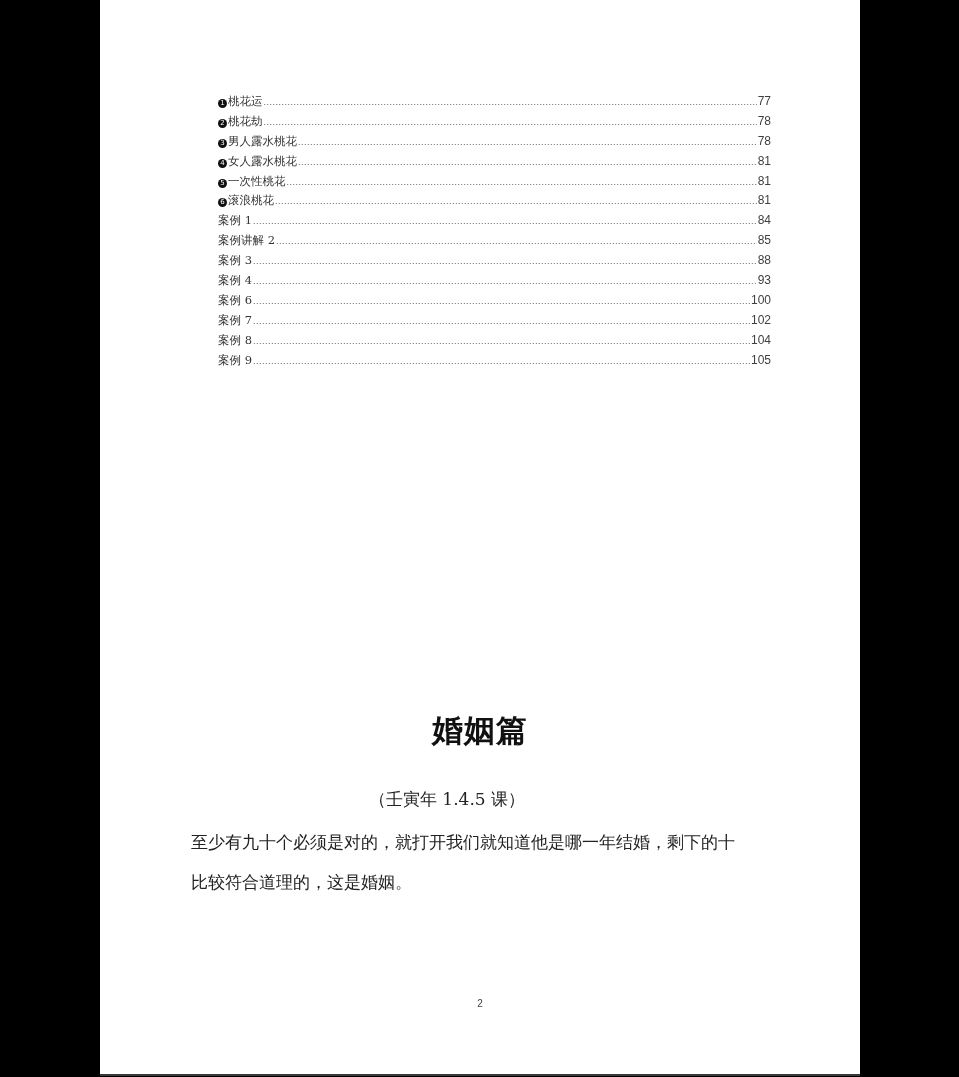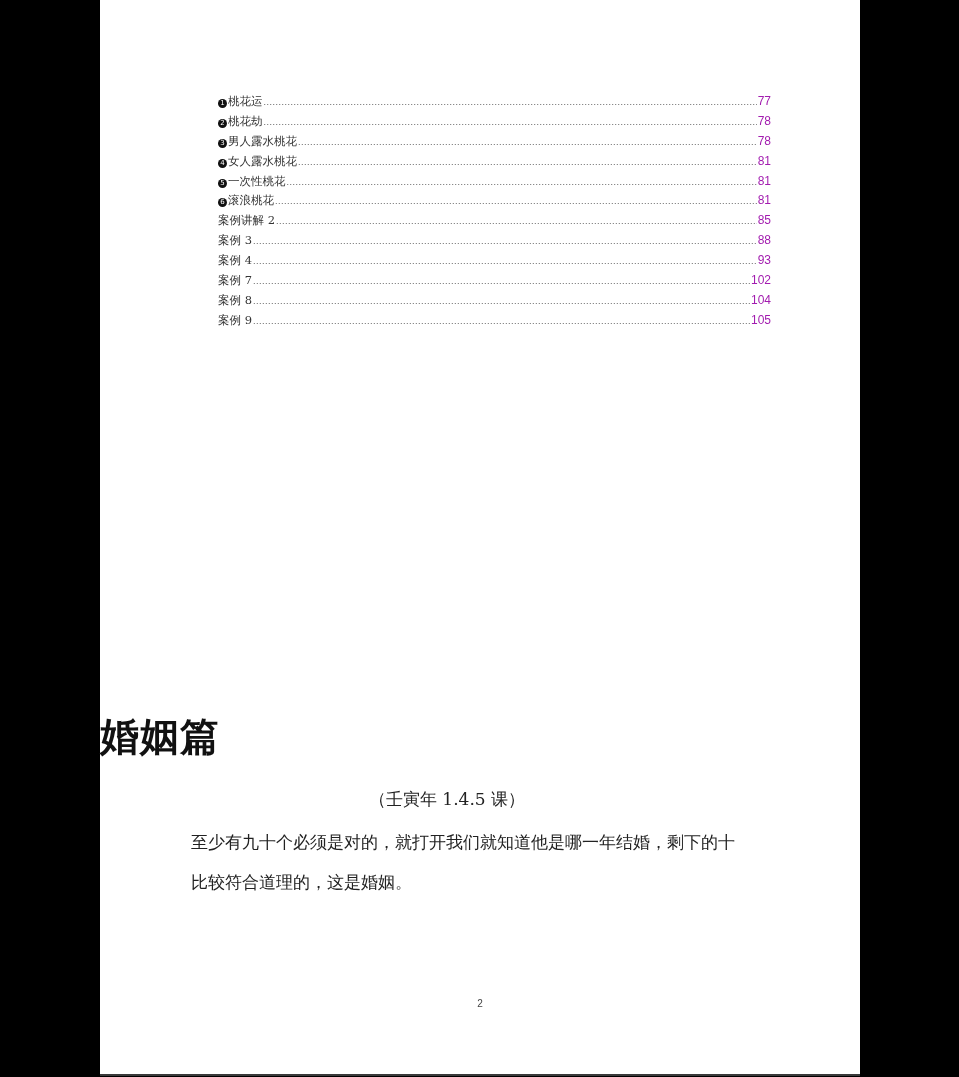--- a/index.html
+++ b/index.html
@@ -69,31 +69,31 @@
     }
     .toc-leader::before {
       content: "................................................................................................................................................................................................................................................";
       font-family: "Liberation Sans", sans-serif;
       font-size: 9px;
     }
     .toc-page {
       flex: none;
       font-family: "Liberation Sans", sans-serif;
       font-size: 12px;
-      color: #a21caf;
+      color: #404040;
     }
     .heading {
       position: absolute;
       left: 0;
       width: 760px;
       top: 710px;
-      text-align: left;
+      text-align: center;
       font-family: "DejaVu Sans", "Liberation Sans", sans-serif;
       font-weight: bold;
-      font-size: 39px;
+      font-size: 31px;
       color: #111;
       letter-spacing: 1px;
     }
     .subheading {
       position: absolute;
       left: 0;
       width: 694px;
       top: 788px;
       text-align: center;
       font-family: "DejaVu Serif", "Liberation Serif", serif;
@@ -167,33 +167,43 @@
         <span class="toc-leader"></span>
         <span class="toc-page">81</span>
       </div>
       <div class="toc-row">
         <span class="toc-marker">6</span>
         <span class="toc-label">滚浪桃花</span>
         <span class="toc-leader"></span>
         <span class="toc-page">81</span>
       </div>
       <div class="toc-row">
+        <span class="toc-label">案例 1</span>
+        <span class="toc-leader"></span>
+        <span class="toc-page">84</span>
+      </div>
+      <div class="toc-row">
         <span class="toc-label">案例讲解 2</span>
         <span class="toc-leader"></span>
         <span class="toc-page">85</span>
       </div>
       <div class="toc-row">
         <span class="toc-label">案例 3</span>
         <span class="toc-leader"></span>
         <span class="toc-page">88</span>
       </div>
       <div class="toc-row">
         <span class="toc-label">案例 4</span>
         <span class="toc-leader"></span>
         <span class="toc-page">93</span>
+      </div>
+      <div class="toc-row">
+        <span class="toc-label">案例 6</span>
+        <span class="toc-leader"></span>
+        <span class="toc-page">100</span>
       </div>
       <div class="toc-row">
         <span class="toc-label">案例 7</span>
         <span class="toc-leader"></span>
         <span class="toc-page">102</span>
       </div>
       <div class="toc-row">
         <span class="toc-label">案例 8</span>
         <span class="toc-leader"></span>
         <span class="toc-page">104</span>

